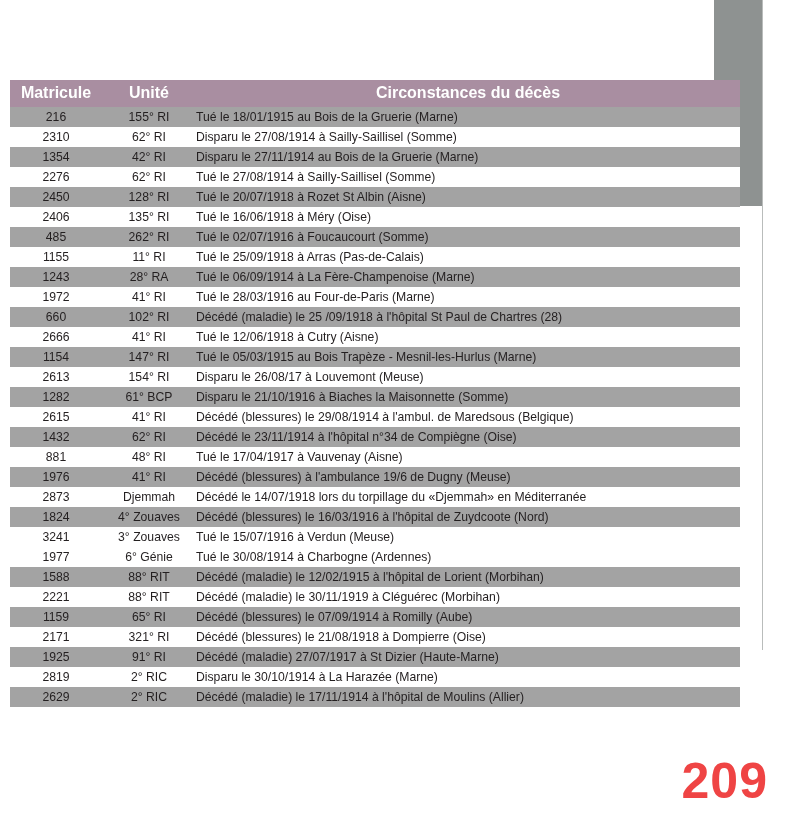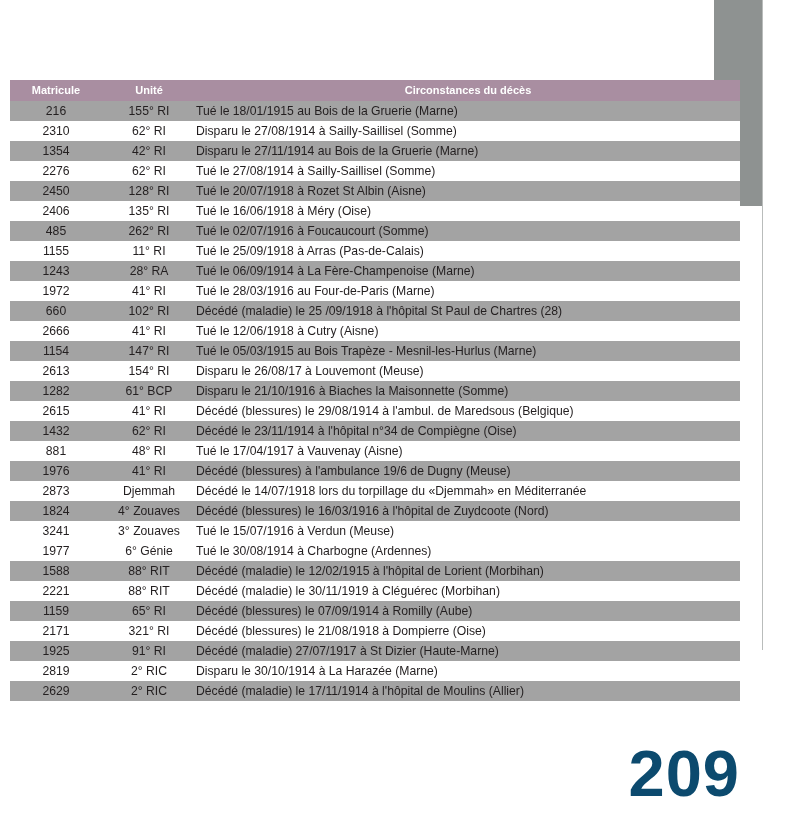--- a/index.html
+++ b/index.html
@@ -29,45 +29,45 @@
     right: 45px;
     top: 0;
     width: 1px;
     height: 650px;
     background: #b9bcbb;
   }
 
   
   .page-number {
     position: absolute;
-    right: 68px;
+    right: 40px;
     bottom: 18px;
-    font-size: 65px;
+    font-size: 50px;
     font-weight: bold;
-    color: #0c4a6e;
+    color: #ef4444;
     letter-spacing: 1px;
     line-height: 1;
   }
 
   
   .table-wrap {
     position: absolute;
     left: 10px;
     top: 80px;
     width: 730px;
   }
   table.records {
     border-collapse: collapse;
     width: 730px;
     table-layout: fixed;
   }
   table.records thead th {
     background: #a98ea1;
     color: #ffffff;
-    font-size: 11px;
+    font-size: 16px;
     font-weight: bold;
     padding: 4px 0 5px 0;
     text-align: center;
     border: none;
   }
   table.records td {
     font-size: 12.2px;
     color: #231f20;
     padding: 3px 0 3px 0;
     border: none;

